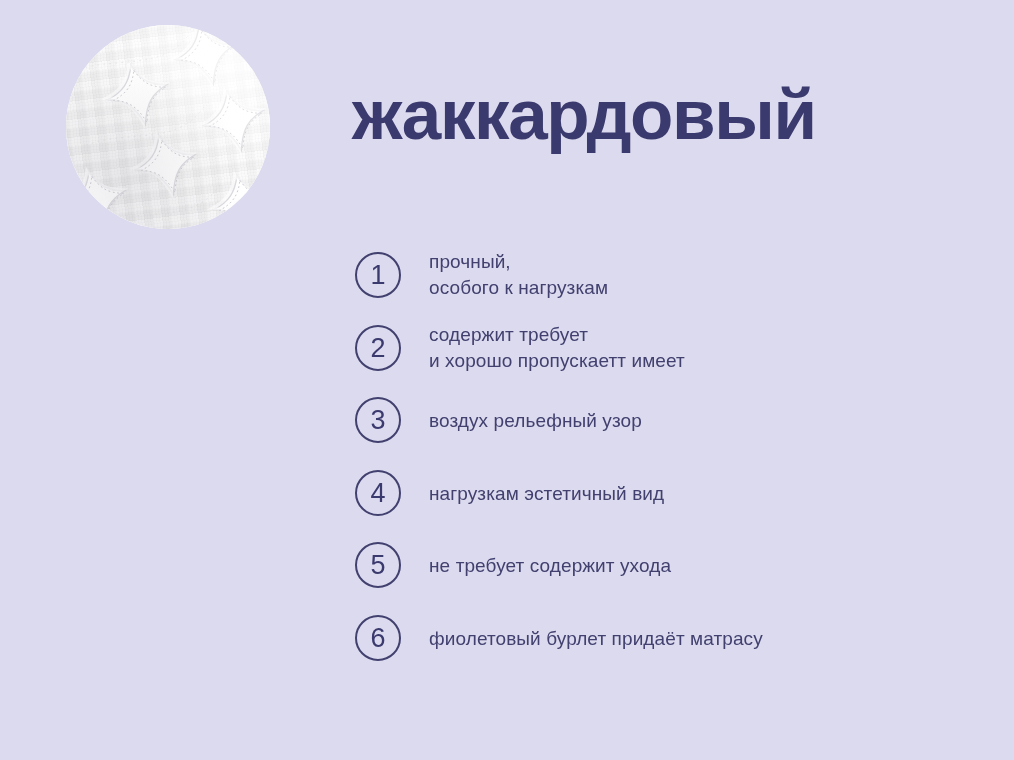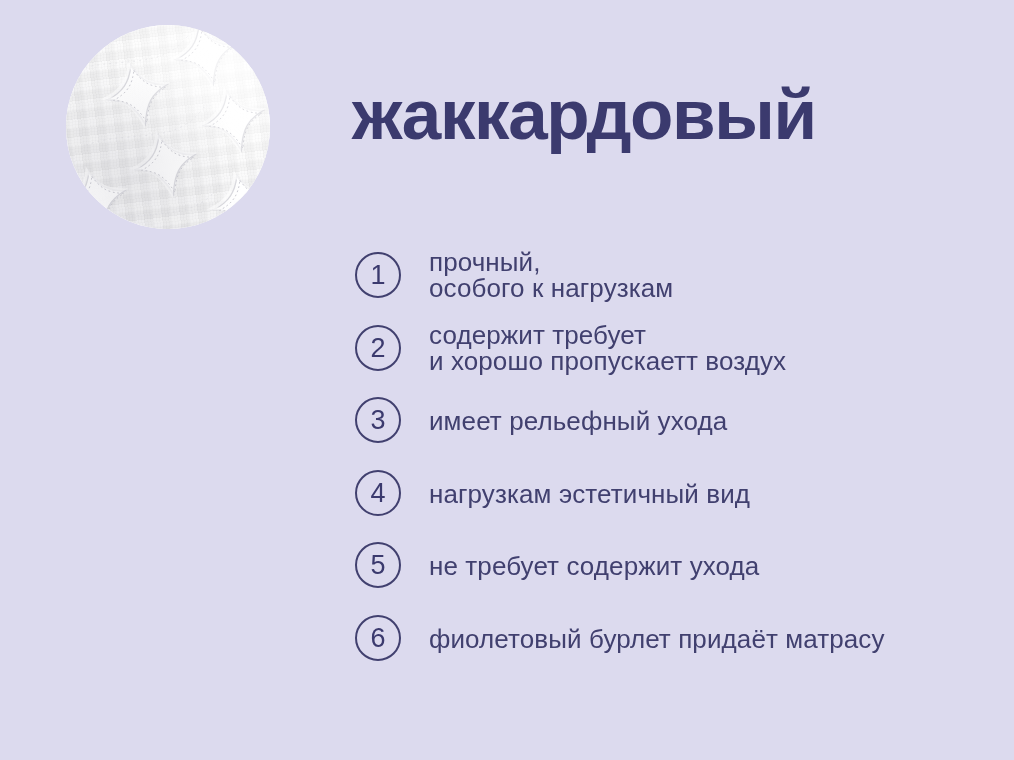--- a/index.html
+++ b/index.html
@@ -121,21 +121,21 @@
     font-weight: 400;
     line-height: 43px;
     text-align: center;
   }
   .feature-text {
     position: absolute;
     left: 74px;
     top: 0;
     color: #41406f;
     font-family: "Liberation Sans", sans-serif;
-    font-size: 26px;
+    font-size: 19px;
     line-height: 26px;
     letter-spacing: .1px;
     white-space: nowrap;
   }
   .feature-text .fline { display: block; }
   .feature-row.single .feature-text { top: 14px; }
   .feature-row.single .num-badge { top: 3px; }
 </style>
 </head>
 <body>
@@ -182,28 +182,28 @@
       <div class="feature-text">
         <span class="fline">прочный,</span>
         <span class="fline">особого к нагрузкам</span>
       </div>
     </div>
 
     <div class="feature-row tall">
       <div class="num-badge">2</div>
       <div class="feature-text">
         <span class="fline">содержит требует</span>
-        <span class="fline">и хорошо пропускаетт воздух</span>
+        <span class="fline">и хорошо пропускаетт имеет</span>
       </div>
     </div>
 
     <div class="feature-row single">
       <div class="num-badge">3</div>
       <div class="feature-text">
-        <span class="fline">имеет рельефный ухода</span>
+        <span class="fline">воздух рельефный узор</span>
       </div>
     </div>
 
     <div class="feature-row single">
       <div class="num-badge">4</div>
       <div class="feature-text">
         <span class="fline">нагрузкам эстетичный вид</span>
       </div>
     </div>
 

